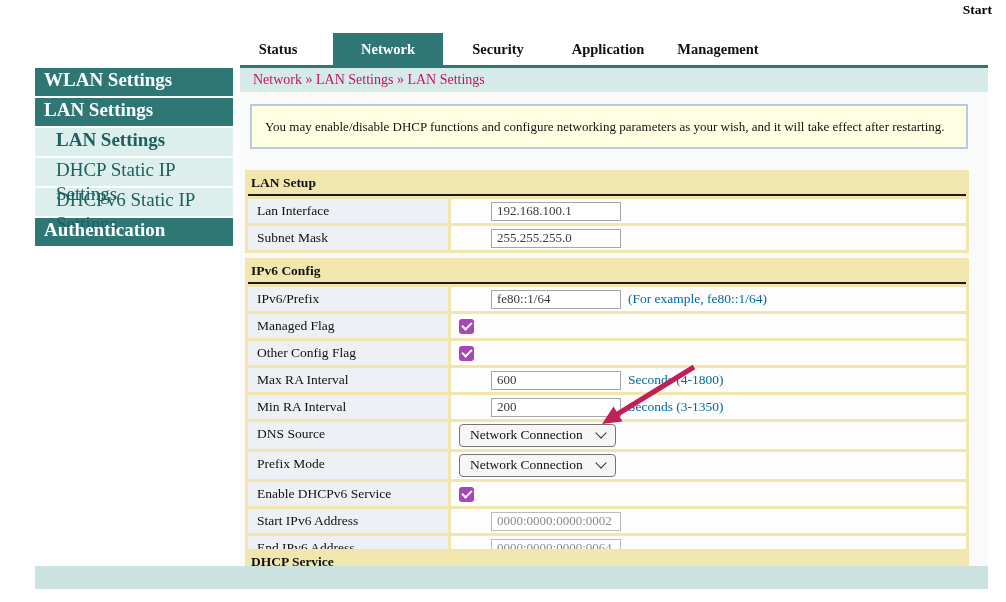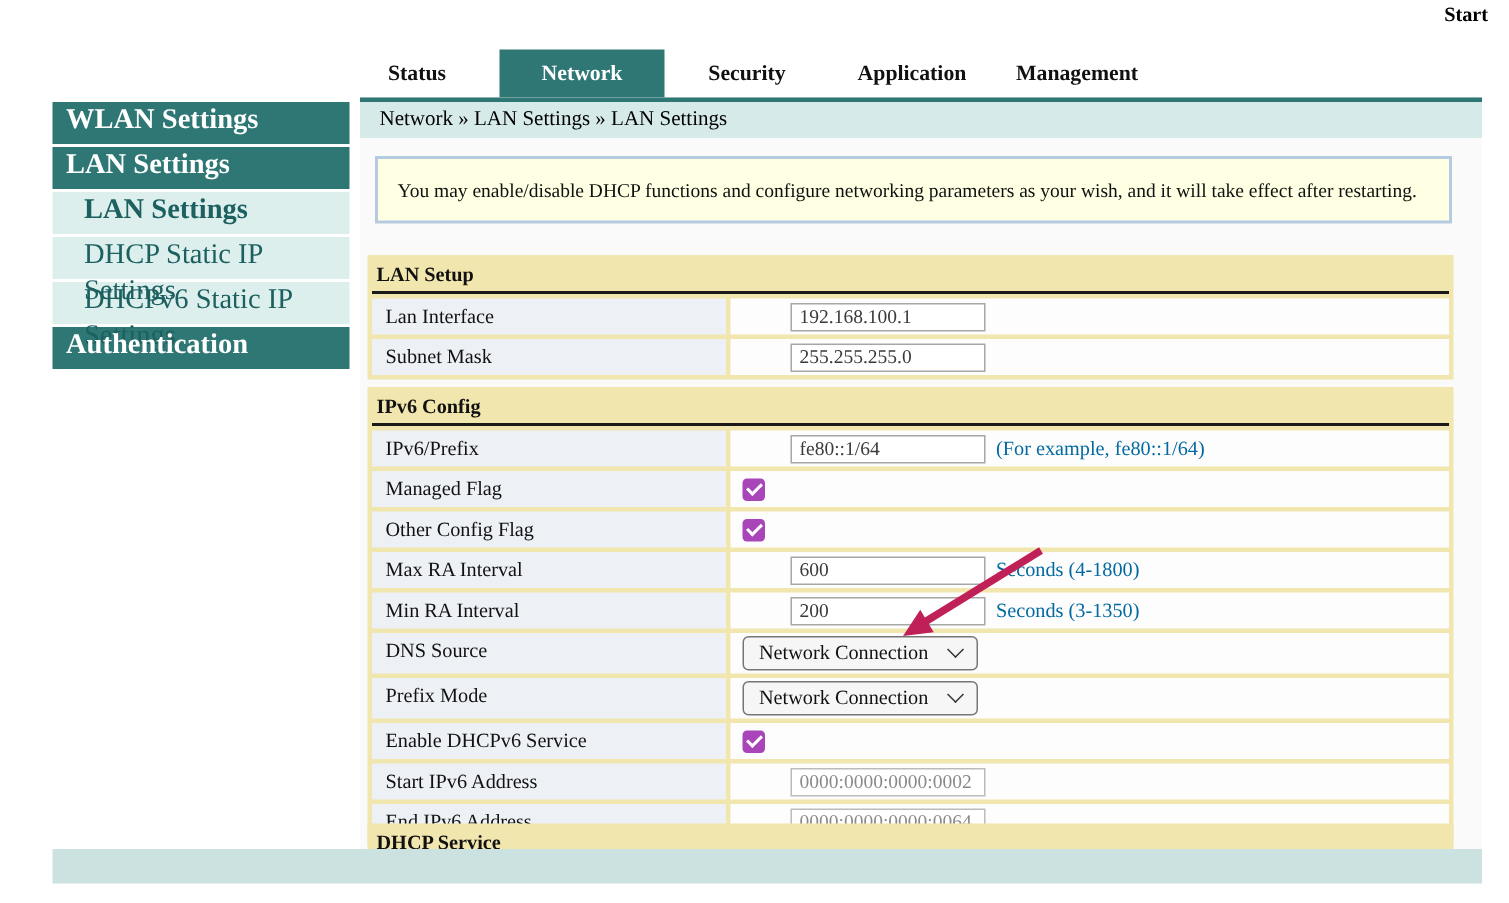--- a/index.html
+++ b/index.html
@@ -14,21 +14,21 @@
   }
   .tabs { position:absolute; left:223px; top:33px; display:flex; }
   .tab {
     width:110px; height:32px; line-height:32px; text-align:center;
     font-weight:bold; font-size:14.5px; color:#111; cursor:pointer;
   }
   .tab.active { background:#2E7775; color:#fff; }
   .crumb-bar {
     position:absolute; left:240px; top:65px; width:748px; height:27px;
     box-sizing:border-box; background:#D6EAE9; border-top:3px solid #2E7775;
-    line-height:24px; padding-left:13px; font-size:14px; color:#000000;
+    line-height:24px; padding-left:13px; font-size:14px; color:#be185d;
   }
   .sidebar { position:absolute; left:35px; top:68px; width:198px; }
   .side-item { height:28px; line-height:24px; margin-bottom:2px; font-size:19px; cursor:pointer; }
   .side-item.top { background:#2E7775; color:#fff; font-weight:bold; padding-left:9px; }
   .side-item.sub { background:#DCEFED; color:#1D6060; padding-left:21px; }
   .side-item.sub.active { font-weight:bold; }
   .content {
     position:absolute; left:240px; top:92px; width:748px; height:474px;
     background:#FAFAFB; overflow:hidden;
   }
@@ -43,21 +43,21 @@
   }
   #sec-lan-setup { top:78px; }
   #sec-ipv6-config { top:166px; }
   #sec-dhcp-service { top:457px; }
   .sec-title {
     font-weight:bold; font-size:13.5px; color:#111;
     padding:2px 6px 3px 3px; border-bottom:2px solid #1a1a1a;
   }
   .frow { display:flex; margin-top:3px; }
   .fl {
-    width:236px; box-sizing:border-box; background:#EDF0F5;
+    width:200px; box-sizing:border-box; background:#EDF0F5;
     padding:4px 4px 4px 9px; font-size:13.5px; color:#111; flex-shrink:0;
   }
   .fv {
     flex:1; margin-left:3px; background:#FDFDFD; padding:2px 8px;
     display:flex; align-items:center; min-height:23px; box-sizing:border-box;
   }
   input.txt {
     width:130px; height:19px; box-sizing:border-box; border:1px solid #A6A6A6;
     font-family:Liberation Serif, serif; font-size:13px; color:#3a3a3a; padding:1px 5px; background:#fff;margin-left:32px;
   }

